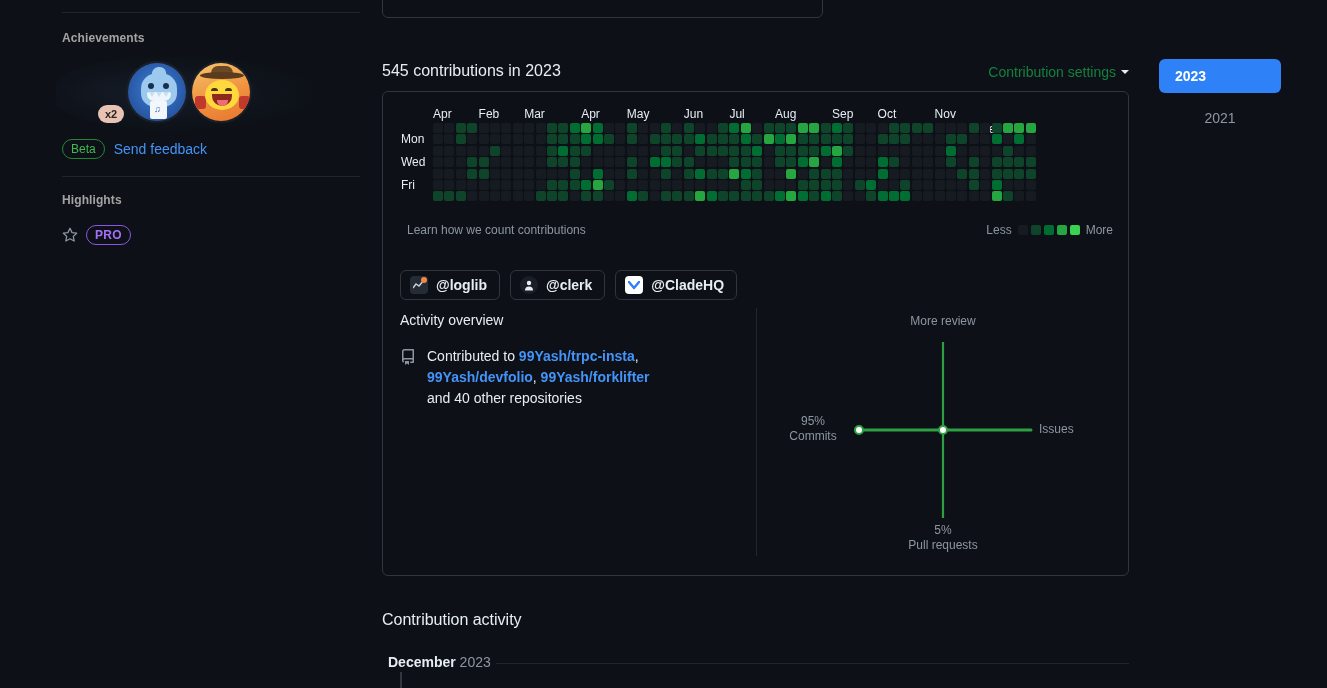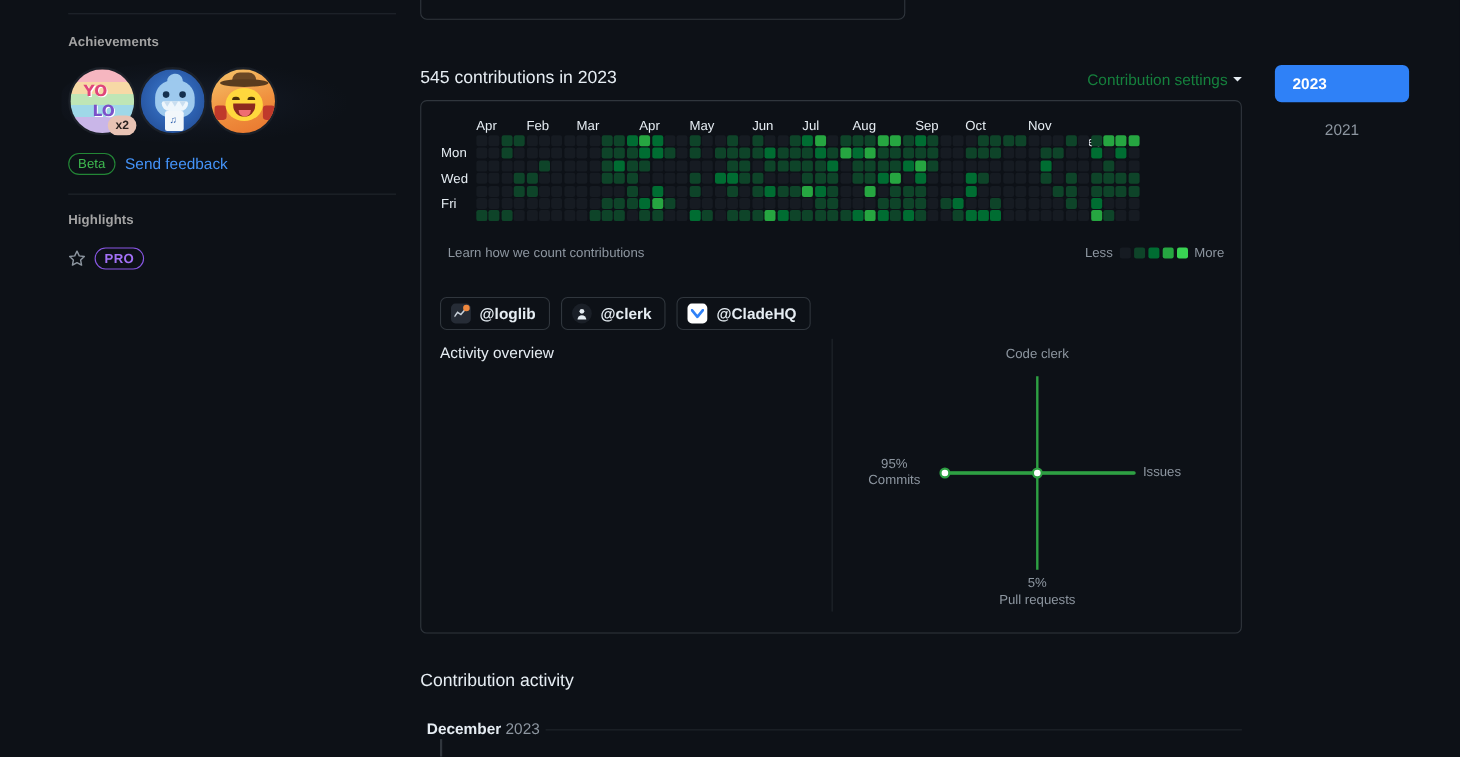--- a/index.html
+++ b/index.html
@@ -179,26 +179,20 @@
 <div class="page">
 
   <div class="sidebar">
     <div class="sb-toprule"></div>
 
     <div class="sb-heading" id="achievements-heading">Achievements</div>
 
     <div class="ach-row">
       <div class="ach-glow"></div>
 
-      <div class="badge-img b1">
-        <div class="yolo">
-          <span class="t1">YO</span>
-          <span class="t2">LO</span>
-        </div>
-      </div>
 
       <div class="badge-img b2">
         <div class="shark">
           <div class="fin"></div>
             <div class="body"></div>
           <div class="eyeL"></div>
             <div class="eyeR"></div>
           <div class="mouth"></div>
           <div class="tooth" style="left:21px"></div>
           <div class="tooth" style="left:28px"></div>
@@ -691,32 +685,39 @@
               </svg>
             </span>
             <span>@CladeHQ</span>
           </div>
         </div>
 
       <div class="ao-divider"></div>
 
       <div class="ao-title">Activity overview</div>
 
+      <div class="ao-body">
+        <svg class="repo-ic" viewBox="0 0 16 16">
+          <path fill="#8d96a0" d="M2 2.5A2.5 2.5 0 014.5 0h8.75a.75.75 0 01.75.75v12.5a.75.75 0 01-.75.75h-2.5a.75.75 0 010-1.5h1.75v-2h-8a1 1 0 00-.714 1.7.75.75 0 01-1.072 1.05A2.495 2.495 0 012 11.5zm10.5-1h-8a1 1 0 00-1 1v6.708A2.486 2.486 0 014.5 9h8z"></path>
+          <path fill="#8d96a0" d="M5 12.25a.25.25 0 01.25-.25h3.5a.25.25 0 01.25.25v3.25a.25.25 0 01-.4.2l-1.45-1.087a.25.25 0 00-.3 0L5.4 15.7a.25.25 0 01-.4-.2z"></path>
+        </svg>
+        <div class="ao-text" id="ao-text"><span>Contributed to </span><a href="#">99Yash/trpc-insta</a>, <a href="#">99Yash/devfolio</a>, <a href="#">99Yash/forklifter</a><br><span>and 40 other repositories</span></div>
+      </div>
 
       <div class="radar">
         <svg width="340" height="255" viewBox="0 0 340 255">
           <line x1="170" y1="126" x2="170" y2="38" stroke="#2ea043" stroke-width="2.2"></line>
           <line x1="170" y1="126" x2="258" y2="126" stroke="#2ea043" stroke-width="2.2"></line>
           <line x1="170" y1="126" x2="170" y2="214" stroke="#2ea043" stroke-width="2.2"></line>
           <line x1="170" y1="126" x2="82" y2="126" stroke="#2ea043" stroke-width="2.2"></line>
           <polygon points="170,126 258,126 170,126 86,126" fill="#2ea043" fill-opacity="0.85" stroke="#2ea043" stroke-width="3" stroke-linejoin="round"></polygon>
           <circle cx="86" cy="126" r="4" fill="#ffffff" stroke="#2ea043" stroke-width="2"></circle>
           <circle cx="170" cy="126" r="4" fill="#ffffff" stroke="#2ea043" stroke-width="2"></circle>
         </svg>
-        <div class="radar-lbl" style="left:110px; top:10px; width:120px;">Code clerk</div>
+        <div class="radar-lbl" style="left:110px; top:10px; width:120px;">More review</div>
         <div class="radar-lbl" style="left:266px; top:118px; width:70px; text-align:left;">Issues</div>
         <div class="radar-lbl" style="left:110px; top:219px; width:120px;">5%</div>
         <div class="radar-lbl" style="left:110px; top:234px; width:120px;">Pull requests</div>
         <div class="radar-lbl" style="left:0px; top:110px; width:80px;">95%</div>
         <div class="radar-lbl" style="left:0px; top:125px; width:80px;">Commits</div>
       </div>
     </div>
 
     <div class="ca-title">Contribution activity</div>
     <div class="ca-month">

